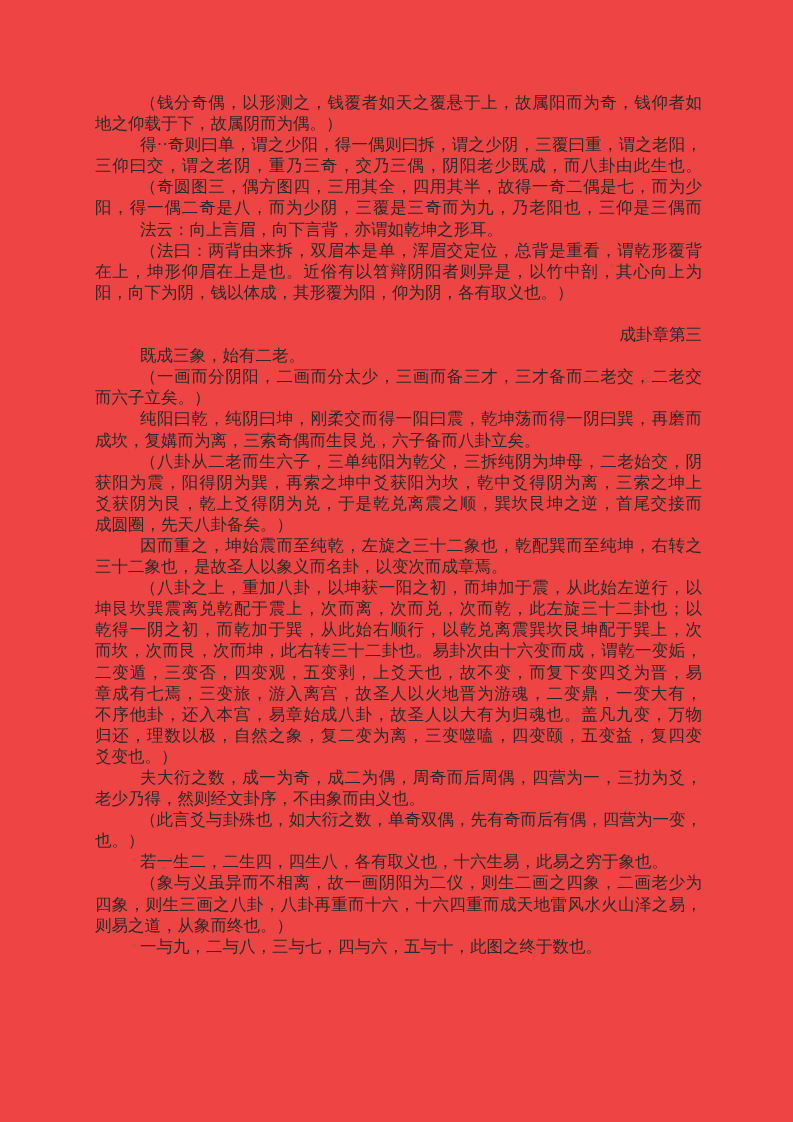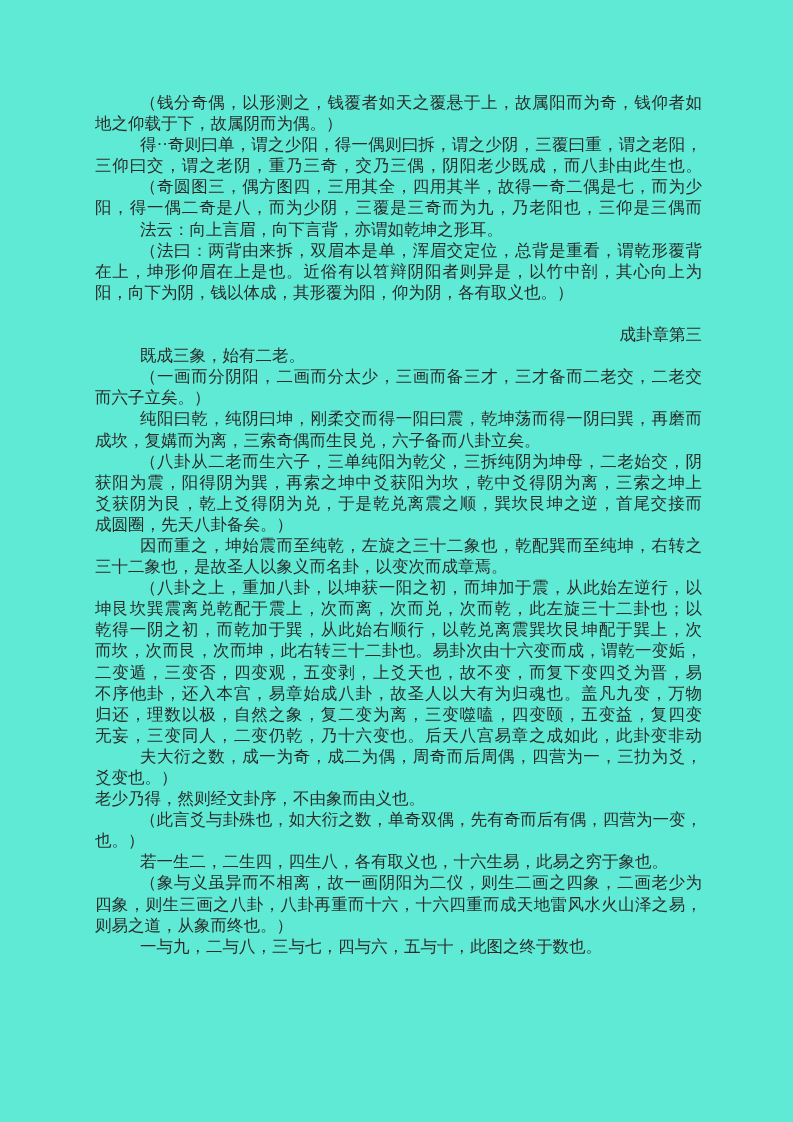--- a/index.html
+++ b/index.html
@@ -4,21 +4,21 @@
 <style>
   html, body {
     margin: 0;
     padding: 0;
     background: #ffffff;
   }
   .page {
     position: relative;
     width: 793px;
     height: 1122px;
-    background: #5eead4;
+    background: #ef4444;
     overflow: hidden;
     font-family: Liberation Serif, serif;
   }
   .text-block {
     position: absolute;
     left: 95px;
     top: 92px;
     width: 607px;
     font-size: 16.5px;
     line-height: 21.1px;
@@ -70,25 +70,25 @@
       <div class="line fill">获阳为震，阳得阴为巽，再索之坤中爻获阳为坎，乾中爻得阴为离，三索之坤上</div>
       <div class="line fill">爻获阴为艮，乾上爻得阴为兑，于是乾兑离震之顺，巽坎艮坤之逆，首尾交接而</div>
       <div class="line">成圆圈，先天八卦备矣。）</div>
       <div class="line indent fill">因而重之，坤始震而至纯乾，左旋之三十二象也，乾配巽而至纯坤，右转之</div>
       <div class="line">三十二象也，是故圣人以象义而名卦，以变次而成章焉。</div>
       <div class="line indent fill">（八卦之上，重加八卦，以坤获一阳之初，而坤加于震，从此始左逆行，以</div>
       <div class="line fill">坤艮坎巽震离兑乾配于震上，次而离，次而兑，次而乾，此左旋三十二卦也；以</div>
       <div class="line fill">乾得一阴之初，而乾加于巽，从此始右顺行，以乾兑离震巽坎艮坤配于巽上，次</div>
       <div class="line fill">而坎，次而艮，次而坤，此右转三十二卦也。易卦次由十六变而成，谓乾一变姤，</div>
       <div class="line fill">二变遁，三变否，四变观，五变剥，上爻天也，故不变，而复下变四爻为晋，易</div>
+      <div class="line fill">章成有七焉，三变旅，游入离宫，故圣人以火地晋为游魂，二变鼎，一变大有，</div>
       <div class="line fill">不序他卦，还入本宫，易章始成八卦，故圣人以大有为归魂也。盖凡九变，万物</div>
       <div class="line fill">归还，理数以极，自然之象，复二变为离，三变噬嗑，四变颐，五变益，复四变</div>
-      <div class="line fill">无妄，三变同人，二变仍乾，乃十六变也。后天八宫易章之成如此，此卦变非动</div>
+      <div class="line">爻变也。）</div>
       <div class="line indent fill">夫大衍之数，成一为奇，成二为偶，周奇而后周偶，四营为一，三扐为爻，</div>
-      <div class="line">爻变也。）</div>
       <div class="line">老少乃得，然则经文卦序，不由象而由义也。</div>
       <div class="line indent fill">（此言爻与卦殊也，如大衍之数，单奇双偶，先有奇而后有偶，四营为一变，</div>
       <div class="line">也。）</div>
       <div class="line indent">若一生二，二生四，四生八，各有取义也，十六生易，此易之穷于象也。</div>
       <div class="line indent fill">（象与义虽异而不相离，故一画阴阳为二仪，则生二画之四象，二画老少为</div>
       <div class="line fill">四象，则生三画之八卦，八卦再重而十六，十六四重而成天地雷风水火山泽之易，</div>
       <div class="line">则易之道，从象而终也。）</div>
       <div class="line indent">一与九，二与八，三与七，四与六，五与十，此图之终于数也。</div>
     </div>
 </div>

